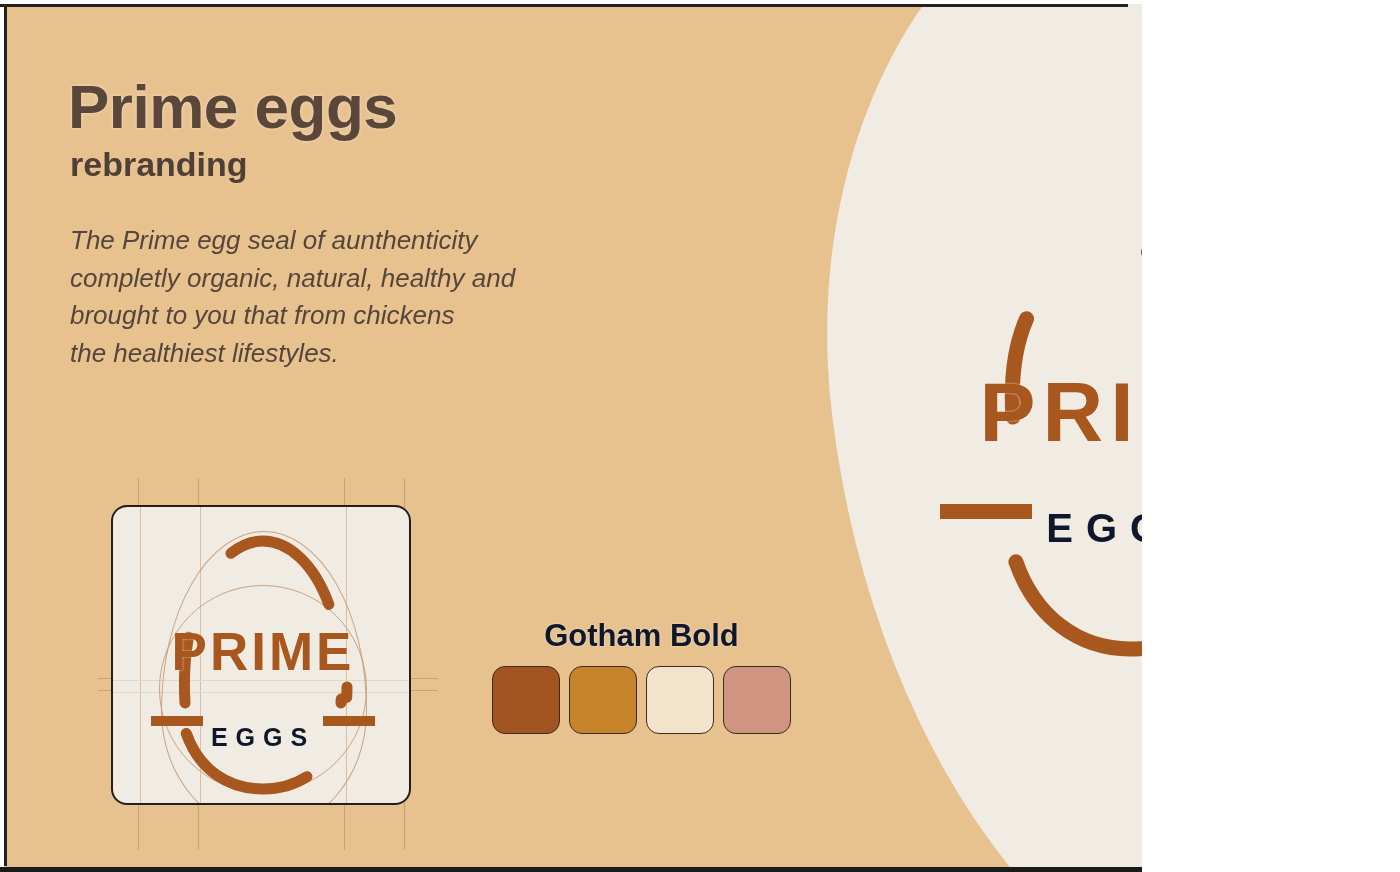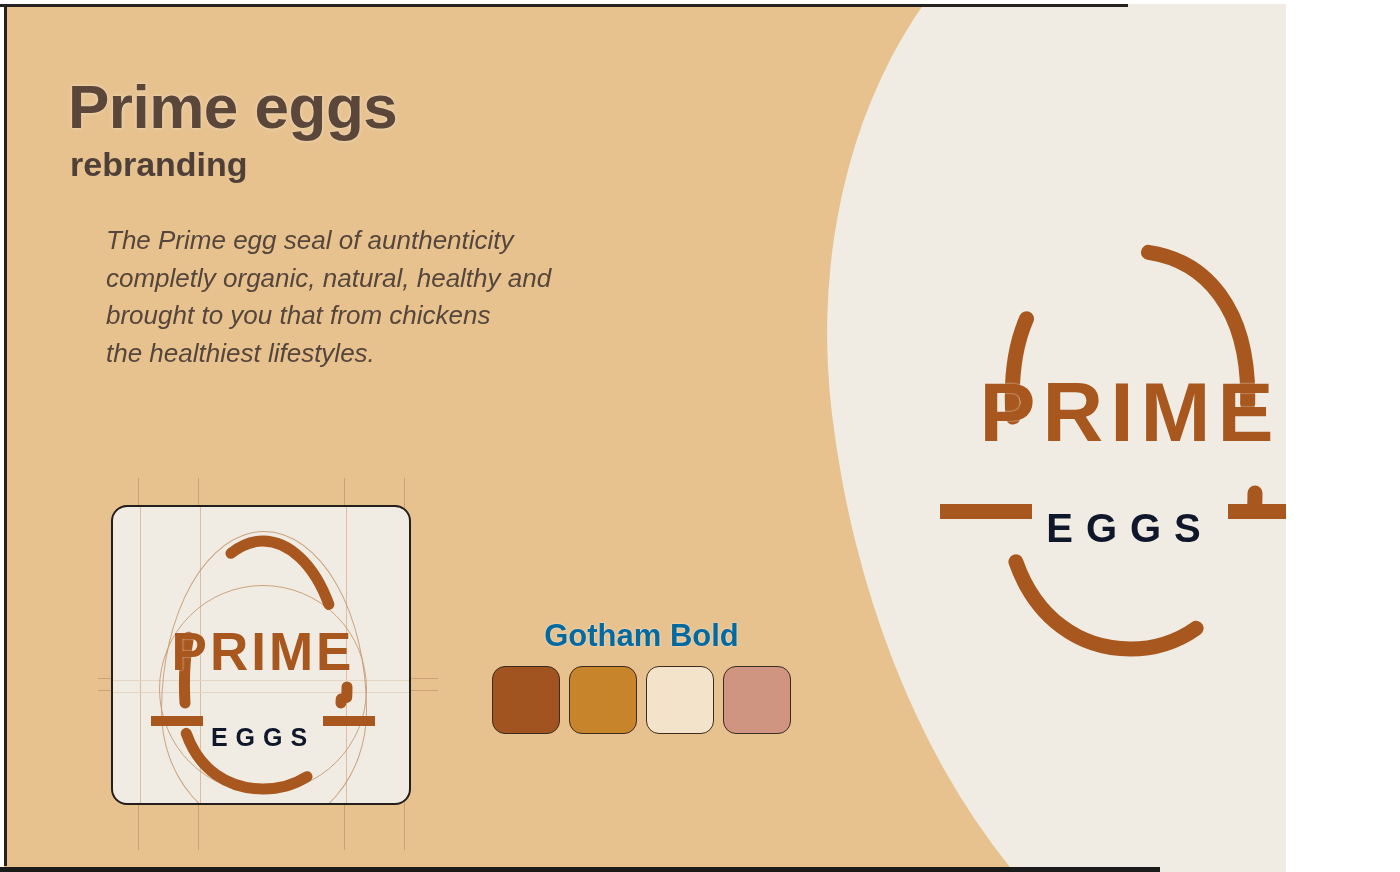--- a/index.html
+++ b/index.html
@@ -3,21 +3,21 @@
 <meta charset="utf-8">
 <style>
   html,body{margin:0;padding:0;}
   body{
     width:1400px;height:872px;overflow:hidden;
     background:#ffffff;
     font-family:"Liberation Sans", sans-serif;
   }
 
   #stage{
-    position:relative;width:1286px;height:872px;overflow:hidden;
+    position:relative;width:1142px;height:872px;overflow:hidden;
     background:#e7c28f;
   }
 
   
   .edge{position:absolute;background:#ffffff;z-index:60;pointer-events:none;}
   .edge-top{left:0;top:0;width:1400px;height:4px;}
   .edge-left{left:0;top:0;width:4px;height:872px;}
   .edge-bottom-dark{left:0;bottom:0;width:1160px;height:5px;background:#1b1b1b;}
   .edge-top-dark{left:0;top:4px;width:1128px;height:3px;background:#262220;}
   .edge-left-dark{left:4px;top:4px;width:3px;height:862px;background:#262220;}
@@ -46,21 +46,21 @@
   }
   #subhead{
     position:absolute;left:70px;top:145px;z-index:20;
     font-size:34px;font-weight:700;color:#4e4038;letter-spacing:0px;
   }
   #body-copy{
     position:absolute;left:70px;top:222px;width:620px;z-index:20;
     font-size:26px;line-height:1.45;font-style:italic;
     color:#55463c;font-weight:300;
   }
-  #body-copy div{white-space:pre;margin-left:36px;}
+  #body-copy div{white-space:pre;}
 
   
   #construction{
     position:absolute;left:98px;top:478px;width:340px;height:372px;z-index:18;
   }
   .guide-v{position:absolute;top:0;width:1px;height:372px;background:#c79a72;opacity:.85;}
   .guide-h{position:absolute;left:0;width:340px;height:1px;background:#c79a72;opacity:.85;}
   #card{
     position:absolute;left:13px;top:27px;width:300px;height:300px;
     background:#f0ece3;border:2px solid #241f1c;border-radius:16px;
@@ -107,21 +107,21 @@
   
   #logo-big{position:absolute;left:905px;top:235px;width:450px;height:430px;z-index:20;}
   #logo-big .prime{top:135px;font-size:84px;letter-spacing:7px;line-height:1;}
   #logo-big .eggs-row{top:237px;}
   #logo-big .bar{width:92px;height:15px;}
   #logo-big .eggs{font-size:40px;letter-spacing:13px;padding:0 14px;}
 
   
   #palette{position:absolute;left:492px;top:618px;z-index:20;}
   #font-label{
-    font-size:31px;font-weight:bold;color:#0369a1;margin-bottom:12px;text-align:center;
+    font-size:31px;font-weight:bold;color:#0f172a;margin-bottom:12px;text-align:center;
     text-shadow:0 0 2px rgba(248,238,224,.9);
   }
   #swatches{display:flex;gap:9px;}
   .swatch{width:68px;height:68px;border-radius:13px;border:1.5px solid #3a2c23;box-sizing:border-box;}
 </style>
 </head>
 <body>
 
 <div id="stage">
 

